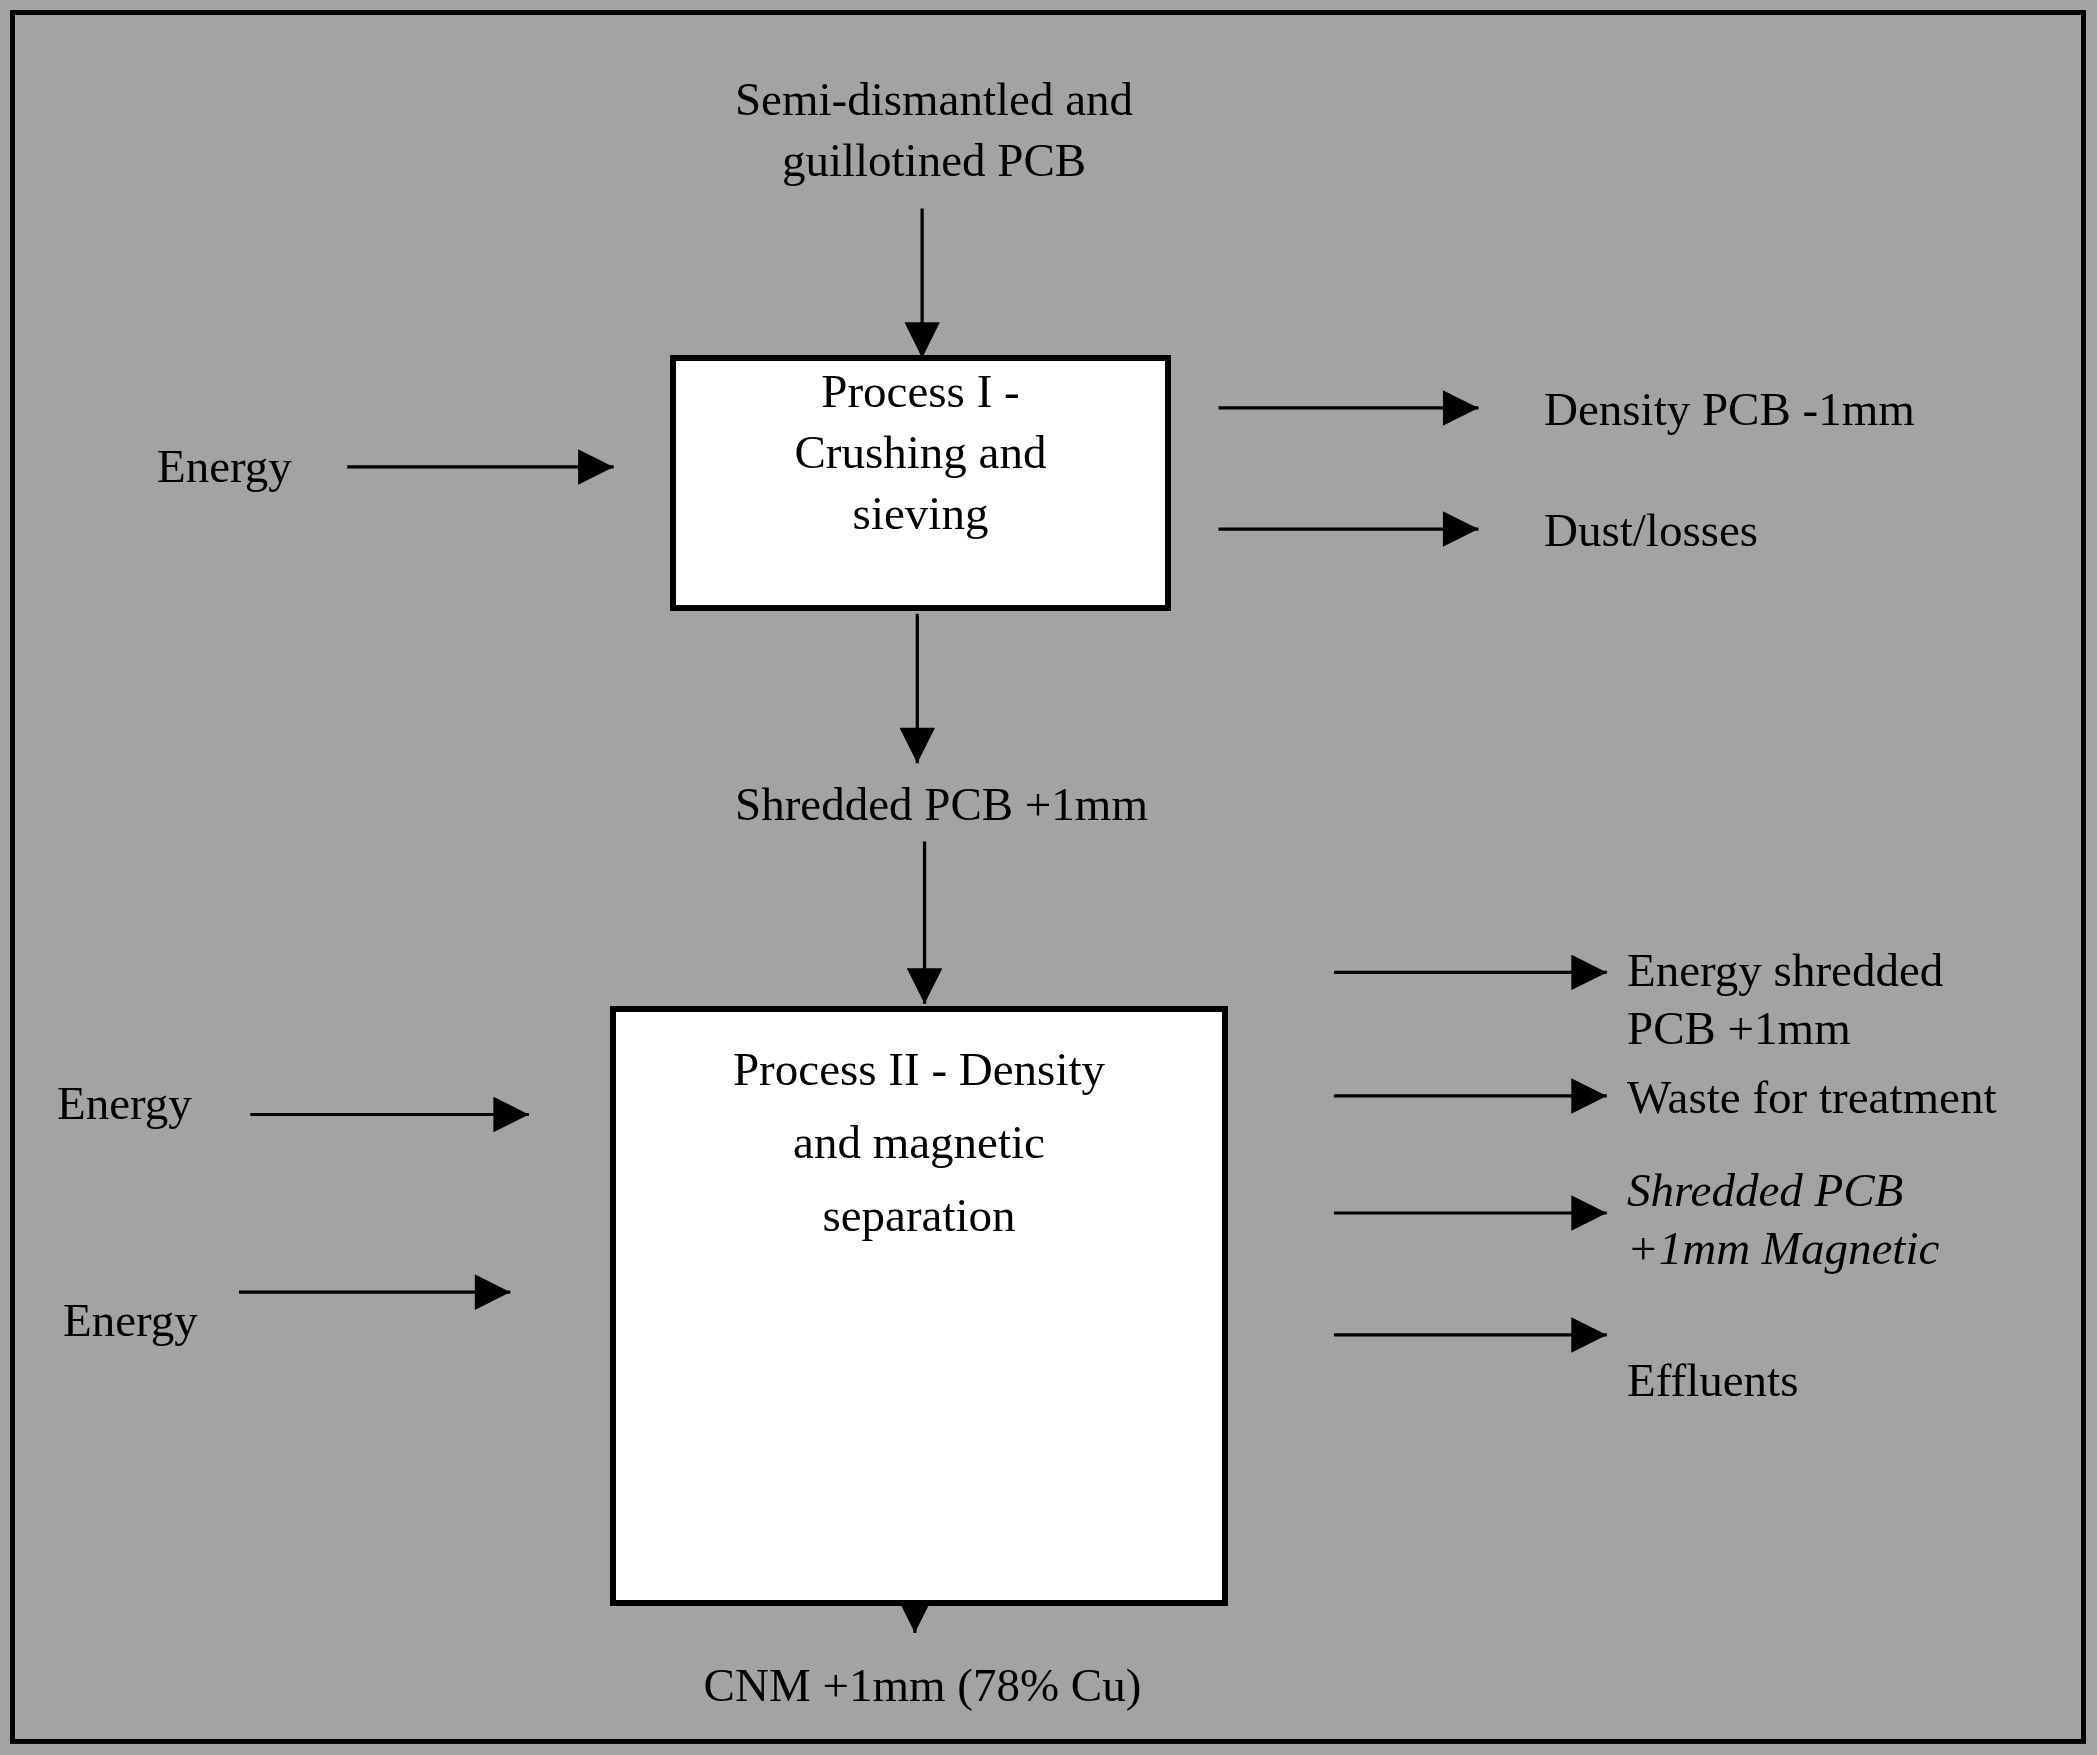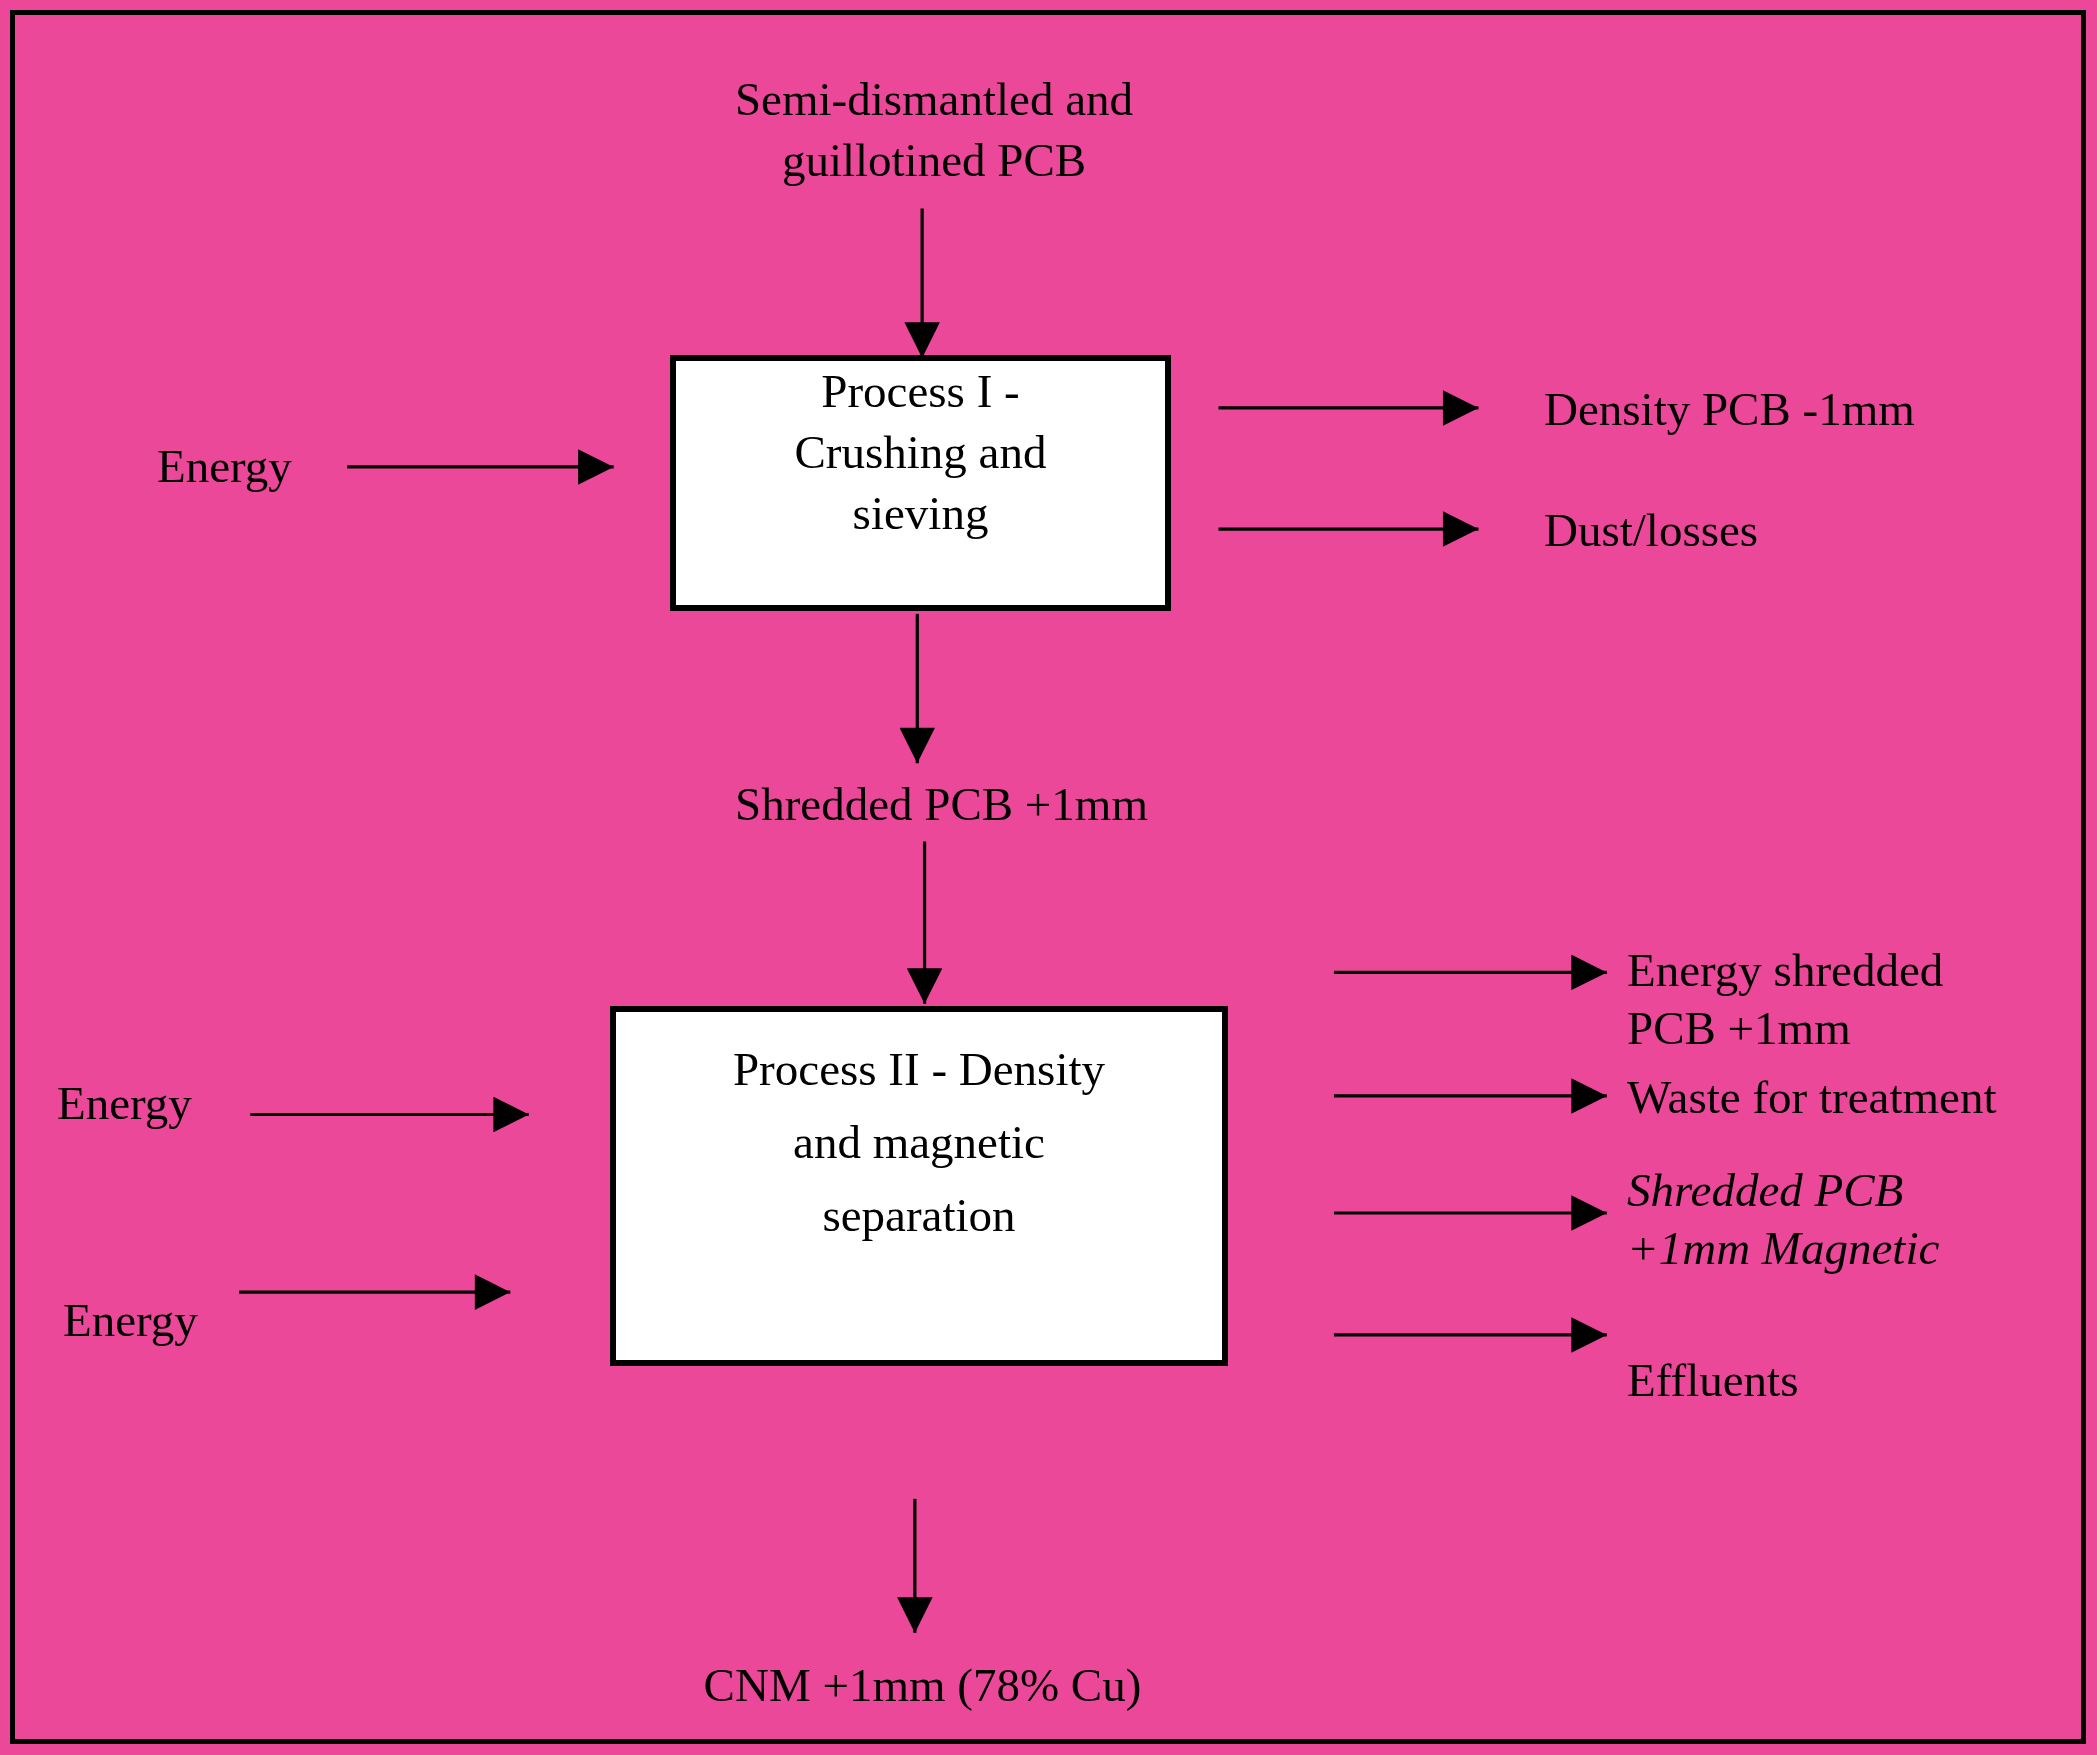--- a/index.html
+++ b/index.html
@@ -1,20 +1,20 @@
 <!DOCTYPE html>
 <html style="font-size:13px"><head>
 <meta charset="utf-8">
 <style>
   html, body { margin: 0; padding: 0; background: #ffffff; }
   .canvas {
     position: relative;
     width: 2097px;
     height: 1755px;
-    background: #ec4899;
+    background: #a3a3a3;
     font-family: "Liberation Serif", "DejaVu Serif", serif;
     color: #000000;
     overflow: hidden;
   }
   .outer-border {
     position: absolute;
     left: 9.7px; top: 9.7px;
     width: 2076px; height: 1734px;
     border: 5.7px solid #000000;
     box-sizing: border-box;
@@ -41,21 +41,21 @@
     justify-content: center;
     background: #ffffff;
   }
   .process-box .box-label {
     font-size: 47px;
     text-align: center;
     white-space: pre-line;
   }
   #process1-box { left: 670px; top: 355px; width: 501px; height: 256px; }
   #process1-box .box-label { line-height: 61px; }
-  #process2-box { left: 610px; top: 1006px; width: 618px; height: 360px; }
+  #process2-box { left: 610px; top: 1006px; width: 618px; height: 600px; }
   #process2-box .box-label { line-height: 73px; transform: translateY(21px); }
 
   #top-input-label   { left: 611px;  top: 69px;   width: 646px; line-height: 61px; }
   #energy1-label     { left: 157px;  top: 437px; }
   #p1-out1-label     { left: 1544px; top: 380px; }
   #p1-out2-label     { left: 1544px; top: 501px; }
   #intermediate-label{ left: 699px;  top: 775px;  width: 485px; }
   #energy2-label     { left: 57px;   top: 1074px; }
   #water-label       { left: 63px;   top: 1291px; }
   #p2-out1-label     { left: 1627px; top: 941px; }

